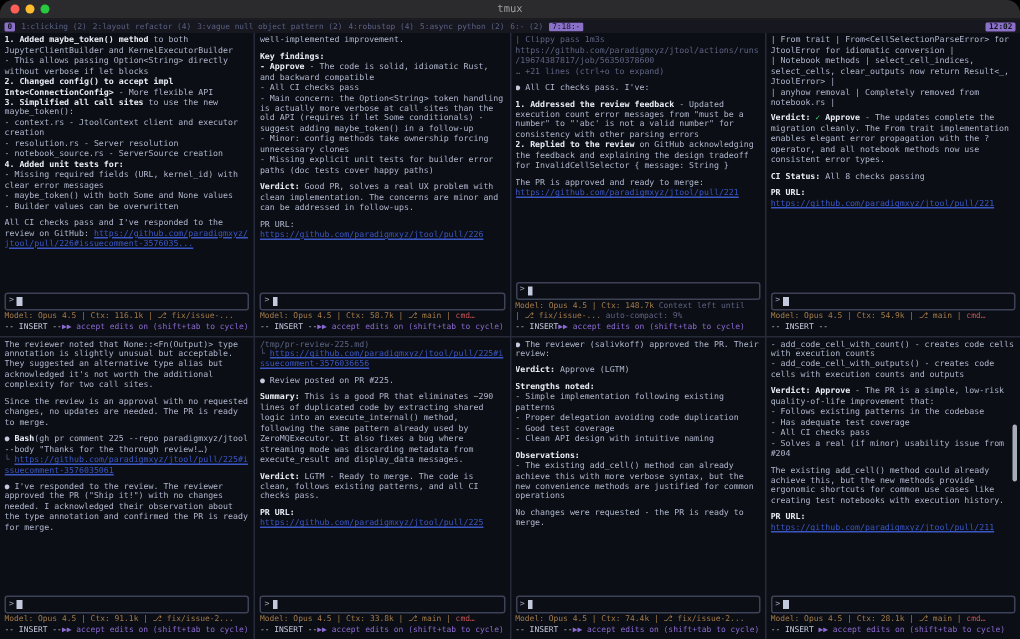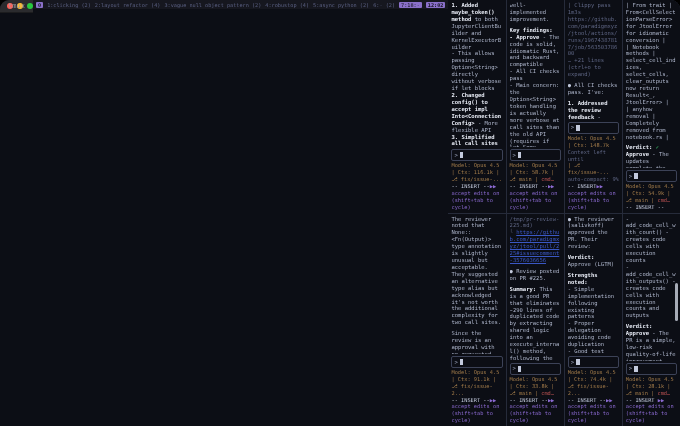--- a/index.html
+++ b/index.html
@@ -1,16 +1,16 @@
 <!DOCTYPE html>
 <html><head>
 <meta charset="utf-8">
 <style>
   html,body{margin:0;padding:0;background:#000;width:680px;height:426px;overflow:hidden;}
-  .window{position:relative;width:680px;height:426px;background:#0c0e15;border-radius:9px 9px 0 0;overflow:hidden;display:flex;flex-direction:row;font-family:"DejaVu Sans Mono",monospace;}
+  .window{position:relative;width:680px;height:426px;background:#0c0e15;border-radius:9px 9px 0 0;overflow:hidden;display:flex;flex-direction:column;font-family:"DejaVu Sans Mono",monospace;}
   
   .titlebar{height:12px;background:#2b2b2e;flex:0 0 auto;display:flex;align-items:center;position:relative;border-bottom:1px solid #1c1c1e;}
   .lights{display:flex;gap:4px;margin-left:7px;}
   .light{width:6px;height:6px;border-radius:50%;}
   .light.red{background:#ff5f57}.light.yellow{background:#febc2e}.light.green{background:#28c840}
   .wtitle{position:absolute;left:0;right:0;text-align:center;font-size:7px;color:#9d9da2;}
   
   .tmuxbar{height:9px;background:#16171f;flex:0 0 auto;display:flex;align-items:center;font-size:5.2px;color:#5b6184;padding:0 3px;gap:4px;white-space:nowrap;overflow:hidden;}
   .badge{background:#8a70c9;color:#12131c;padding:0 2px;border-radius:1px;font-weight:bold;}
   .twin{white-space:nowrap;}

